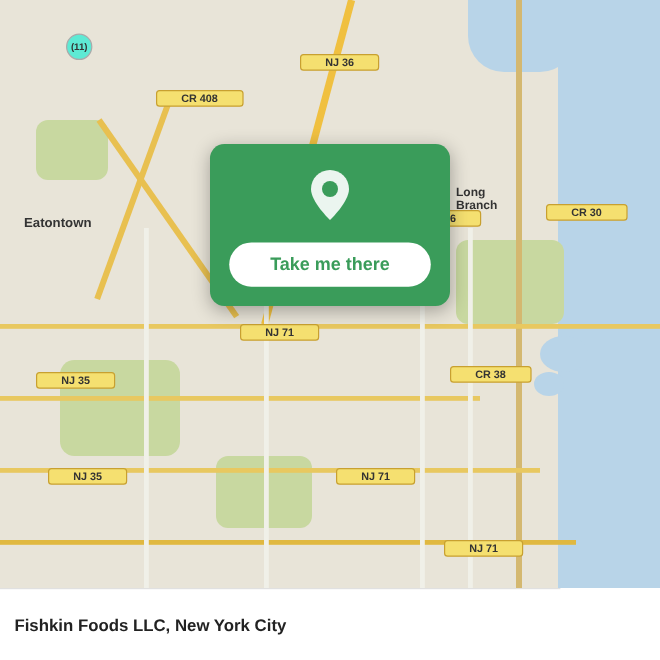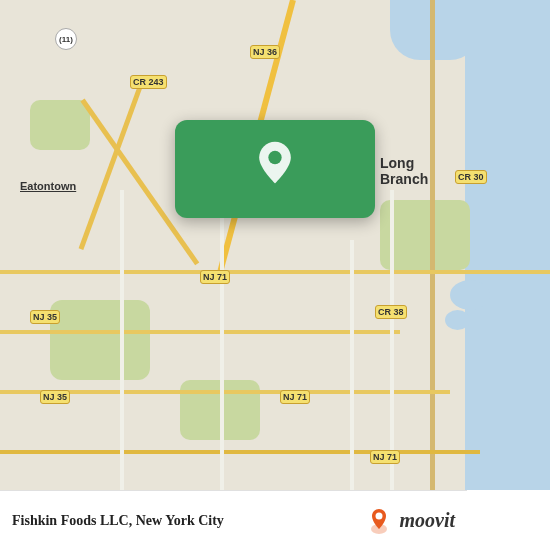--- a/index.html
+++ b/index.html
@@ -207,25 +207,25 @@
 
     
     .road-label {
       position: absolute;
       font-size: 9px;
       font-weight: bold;
       color: #333;
       background: #f5e070;
       border: 1px solid #c8a030;
       border-radius: 3px;
-      padding: 1px 2px;
+      padding: 1px 20px;
       white-space: nowrap;
     }
     .road-label-white {
-      background: #ffffff;
+      background: #5eead4;
       border: 1px solid #aaa;
     }
 
     
     .place-label {
       position: absolute;
       font-size: 11px;
       font-weight: bold;
       color: #333;
       white-space: nowrap;
@@ -268,21 +268,20 @@
     
     #bottom-bar {
       width: 467px;
       height: 60px;
       background: #ffffff;
       border-top: 1px solid #e0e0e0;
       display: flex;
       align-items: center;
       padding: 0 12px;
       justify-content: space-between;
-      font-family: Liberation Serif, serif;
     }
 
     .bottom-left {
       display: flex;
       flex-direction: column;
       gap: 2px;
     }
 
     .location-name {
       font-size: 14px;
@@ -332,50 +331,42 @@
   <div class="road road-h4"></div>
   <div class="road road-diag1"></div>
   <div class="road road-diag2"></div>
   <div class="road road-v1"></div>
   <div class="road road-v2"></div>
   <div class="road road-v3"></div>
   <div class="road road-v4"></div>
 
   <div class="road-label" style="top:45px; left:250px;">NJ 36</div>
   <div class="road-label" style="top:175px; left:335px;">NJ 36</div>
-  <div class="road-label" style="top:75px; left:130px;">CR 243</div>
+  <div class="road-label" style="top:75px; left:130px;">CR 408</div>
   <div class="road-label" style="top:270px; left:200px;">NJ 71</div>
   <div class="road-label" style="top:390px; left:280px;">NJ 71</div>
   <div class="road-label" style="top:450px; left:370px;">NJ 71</div>
   <div class="road-label" style="top:310px; left:30px;">NJ 35</div>
   <div class="road-label" style="top:390px; left:40px;">NJ 35</div>
   <div class="road-label" style="top:170px; left:455px;">CR 30</div>
   <div class="road-label" style="top:305px; left:375px;">CR 38</div>
   <div class="road-label road-label-white" style="top:28px; left:55px; border-radius:50%; width:22px; height:22px; display:flex; align-items:center; justify-content:center; font-size:8px; padding:0;">(11)</div>
 
-  <div class="place-label" style="top:155px; left:380px; font-size:14px;">Long<br>Branch</div>
-  <div class="place-label" style="top:180px; left:20px; font-size:11px;text-decoration:underline;">Eatontown</div>
+  <div class="place-label" style="top:155px; left:380px; font-size:10px;">Long<br>Branch</div>
+  <div class="place-label" style="top:180px; left:20px; font-size:11px;">Eatontown</div>
 
   <div class="card-overlay">
 
     <svg class="location-pin" viewBox="0 0 50 60" fill="none" xmlns="http://www.w3.org/2000/svg">
       <path d="M25 2C14.5 2 6 10.5 6 21C6 34 25 52 25 52C25 52 44 34 44 21C44 10.5 35.5 2 25 2Z" fill="white" opacity="0.9"></path>
       <circle cx="25" cy="21" r="8" fill="#3a9c5a"></circle>
     </svg>
 
+    <button class="take-me-btn">Take me there</button>
   </div>
 
 </div>
 
 <div id="bottom-bar">
   <div class="bottom-left">
     <span class="location-name">Fishkin Foods LLC, New York City</span>
   </div>
-  <div class="moovit-logo">
-
-    <svg class="moovit-icon" viewBox="0 0 28 28" xmlns="http://www.w3.org/2000/svg">
-      <ellipse cx="14" cy="22" rx="8" ry="5" fill="#e85a1e" opacity="0.3"></ellipse>
-      <path d="M14 2C10 2 7 5 7 9C7 15 14 22 14 22C14 22 21 15 21 9C21 5 18 2 14 2Z" fill="#e85a1e"></path>
-      <circle cx="14" cy="9" r="3.5" fill="white"></circle>
-    </svg>
-    <span class="moovit-text">moovit</span>
-  </div>
 </div>
 
 </body></html>

